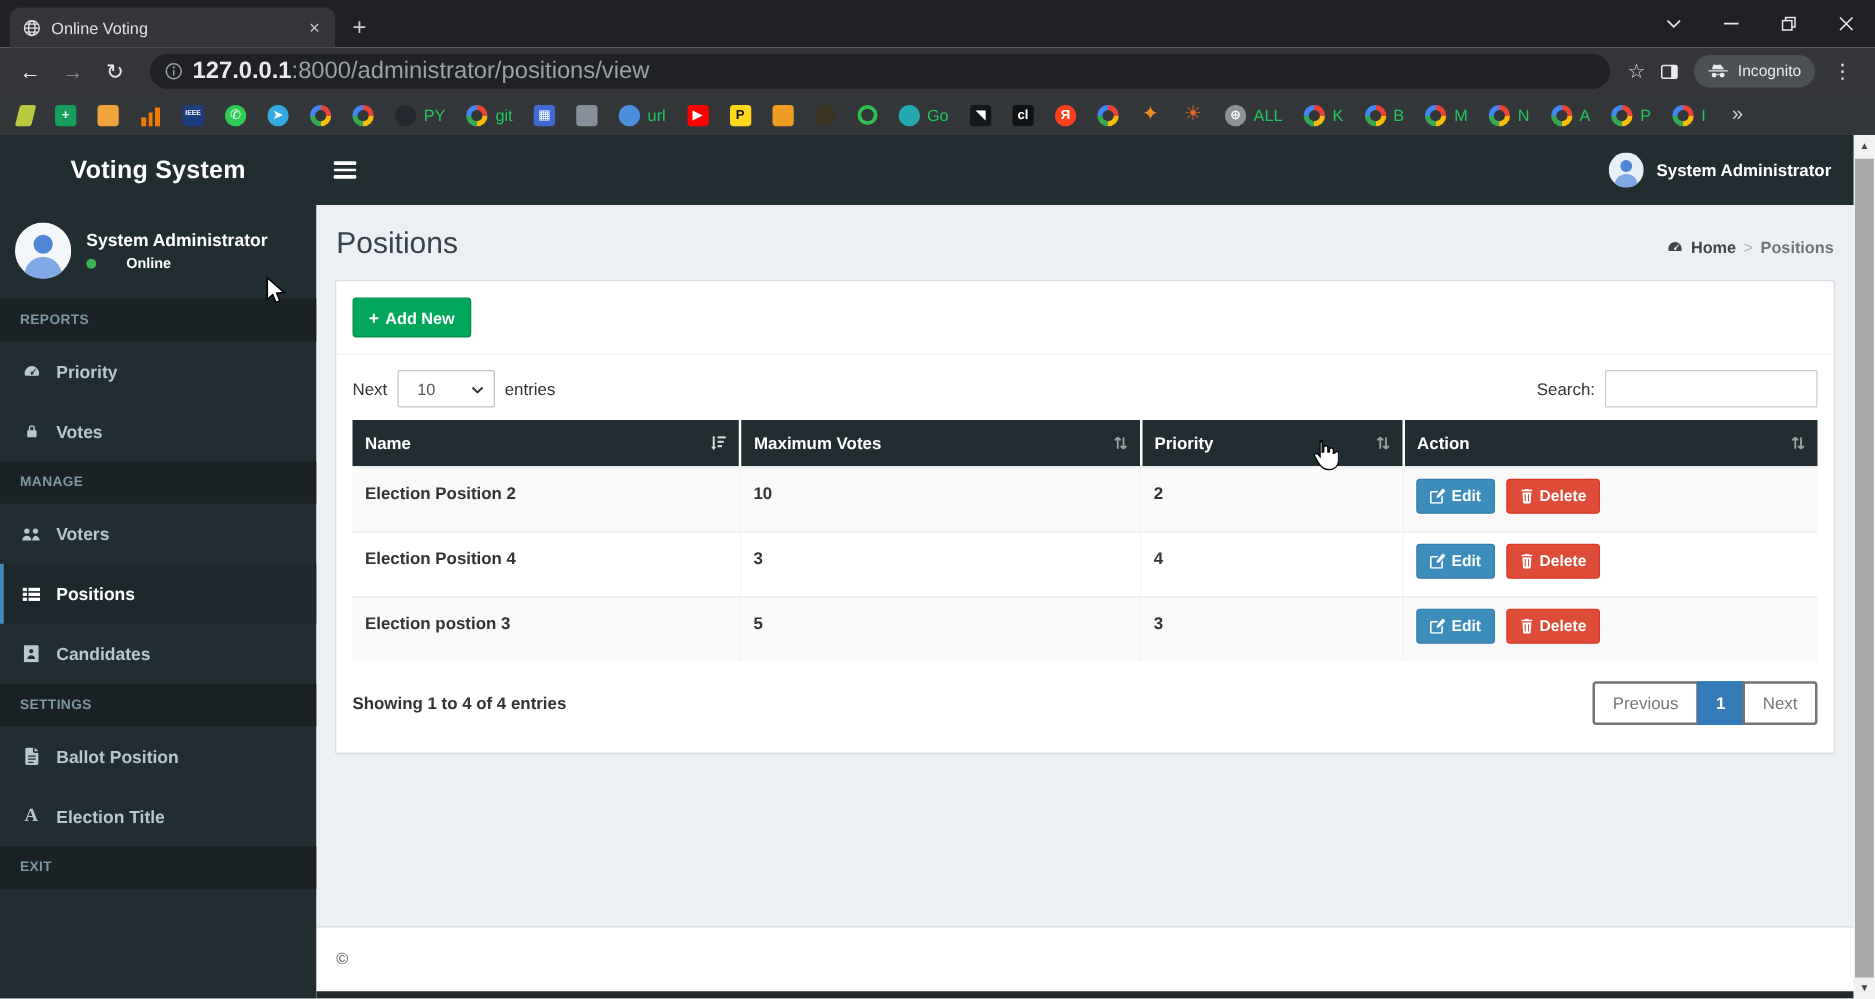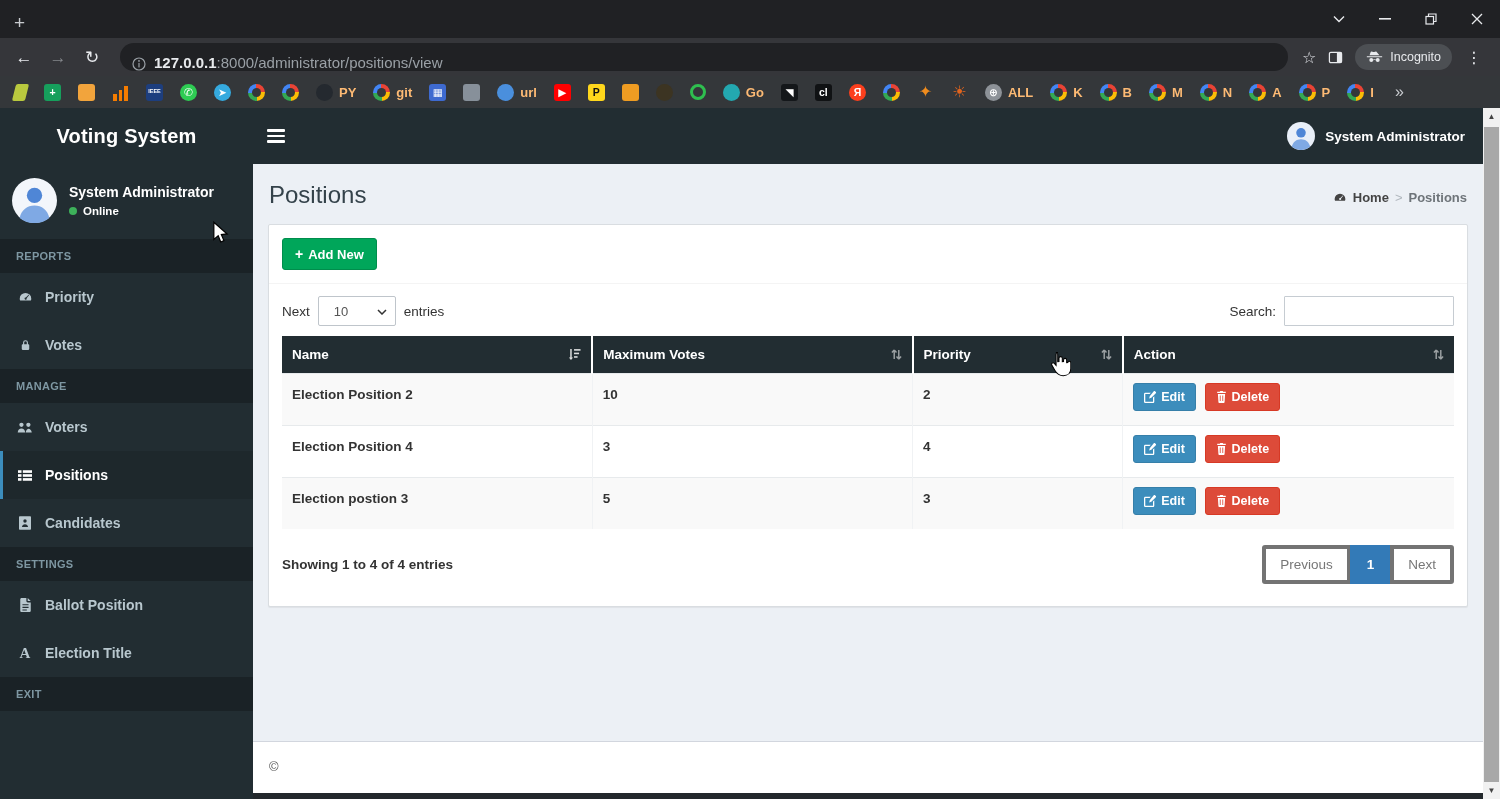--- a/index.html
+++ b/index.html
@@ -12,58 +12,58 @@
   .tab{width:260px;height:32px;margin-left:8px;background:#35363a;border-radius:8px 8px 0 0;
        display:flex;align-items:center;padding:0 10px;color:#dfe1e5;font-size:13px;gap:8px}
   .tab-title{flex:1;white-space:nowrap;overflow:hidden}
   .tab-close{color:#bdc1c6;font-size:15px;line-height:1;padding:0 2px;cursor:default}
   .newtab{color:#c8cbcf;font-size:19px;margin:0 0 6px 14px;line-height:1}
   .wincontrols{margin-left:auto;display:flex;align-items:center;height:38px}
   .wincontrols>span{width:46px;height:38px;display:inline-flex;align-items:center;justify-content:center}
   .toolbar{height:38px;background:#35363a;display:flex;align-items:center;padding:0 10px;gap:6px}
   .navbtn{width:28px;text-align:center;font-size:17px;color:#e8eaed;line-height:1}
   .navbtn.fwd{color:#85888c}
-  .urlbar{flex:1;height:28px;background:#202124;border-radius:14px;display:flex;align-items:flex-end;
-          padding:0 12px;gap:8px;margin:0 8px;font-size:15px}
+  .urlbar{flex:1;height:28px;background:#202124;border-radius:14px;display:flex;align-items:center;
+          padding:0 12px;gap:8px;margin:0 8px;font-size:19px}
   .url-host{color:#e8eaed;font-weight:700}
   .url-rest{color:#9aa0a6}
   .staricon{color:#dadce0;font-size:16px}
   .incog{display:flex;align-items:center;gap:7px;background:#4c4f53;border-radius:14px;height:26px;
          padding:0 11px;color:#e8eaed;font-size:12.5px}
   .menudots{color:#e8eaed;font-size:16px;padding:0 8px}
   .bookmarks{height:32px;background:#34373a;display:flex;align-items:center;padding:0 14px;overflow:hidden}
   .bm{display:inline-flex;align-items:center;gap:6px;margin-right:17px;flex:none}
   .bm-ic{width:17px;height:17px;display:inline-flex;align-items:center;justify-content:center;
          font-size:10.5px;font-weight:700;color:#fff;border-radius:3px;line-height:1}
   .bm-ic.circle{border-radius:50%}
   .bm-ic.slant{transform:skewX(-14deg);border-radius:2px;width:13px}
   .bm-ic.ring{border:3px solid;border-radius:50%;width:16px;height:16px;background:transparent!important}
   .bm-ic.mark{background:transparent!important;font-size:16px;font-weight:400}
   .bm-ic.bars{background:transparent!important;align-items:flex-end;gap:2px}
   .bm-ic.bars i{display:block;width:3.5px;background:currentColor}
   .bm-ic.bars i:nth-child(1){height:7px}.bm-ic.bars i:nth-child(2){height:11px}.bm-ic.bars i:nth-child(3){height:15px}
   .bm-ic.g{border-radius:50%;background:conic-gradient(#ea4335 0 25%,#fbbc05 25% 50%,#34a853 50% 75%,#4285f4 75%);position:relative}
   .bm-ic.g::after{content:"";position:absolute;inset:4px;background:#34373a;border-radius:50%}
   .bm-ic.ieee{font-size:5.5px;letter-spacing:0}
-  .bm-label{color:#fdba74;font-size:13px;font-weight:700}
+  .bm-label{color:#22c55e;font-size:13px;font-weight:400}
 
   
   .navbar{position:absolute;left:0;top:108px;width:1483px;height:56px;background:#222d32;z-index:2}
   .brand{position:absolute;left:0;top:0;width:253px;height:56px;display:flex;align-items:center;
          justify-content:center;color:#fff;font-size:20px;font-weight:700;letter-spacing:.2px}
   .hamburger{position:absolute;left:267px;top:21px;width:18px;display:flex;flex-direction:column;gap:3px}
   .hamburger i{display:block;height:2.5px;background:#fff;border-radius:1px}
   .nav-user{position:absolute;right:18px;top:14px;display:flex;align-items:center;gap:10px;color:#fff;
             font-weight:700;font-size:13.5px}
 
   
   .sidebar{position:absolute;left:0;top:164px;bottom:0;width:253px;background:#222d32;z-index:2}
   .user-panel{display:flex;align-items:center;gap:12px;padding:14px 12px 16px}
   .up-name{color:#fff;font-weight:700;font-size:14px}
-  .up-status{color:#fff;font-size:11.5px;margin-top:5px;display:flex;align-items:center;gap:6px;font-weight:700}
+  .up-status{color:#fff;font-size:11.5px;margin-top:5px;display:flex;align-items:center;gap:24px;font-weight:700}
   .dot{width:8px;height:8px;border-radius:50%;background:#3db15a;display:inline-block}
   .sec-label{background:#1a2226;color:#7e97a2;font-size:11px;font-weight:700;padding:11px 16px;letter-spacing:.3px}
   .sitem{display:flex;align-items:center;gap:11px;padding:0 16px;height:48px;color:#b8c7ce;font-weight:700;font-size:14px}
   .sitem .ic{width:18px;display:inline-flex;justify-content:center;color:#b8c7ce}
   .sitem.active{background:#1e282c;color:#fff;border-left:3px solid #3c8dbc;padding-left:13px}
   .sitem.active .ic{color:#fff}
   .aicon{font-family:"Liberation Serif",serif;font-weight:700;font-size:15px;line-height:1}
 
   
   .content{position:absolute;left:253px;top:164px;right:17px;bottom:0;background:#ecf0f5;overflow:hidden}
@@ -96,21 +96,21 @@
   .col-name{width:310px}.col-max{width:320px}.col-pri{width:210px}.col-act{width:331px}
   .sel{background:#3196ff;color:#fff;padding:0 2px}
   .btn{display:inline-flex;align-items:center;gap:5px;padding:6px 10px;border-radius:3px;color:#fff;
        font-size:12.5px;font-weight:700;border:1px solid transparent}
   .btn.edit{background:#3c8dbc;border-color:#367fa9}
   .btn.del{background:#dd4b39;border-color:#d73925;margin-left:5px}
 
   .tfoot{display:flex;justify-content:space-between;align-items:center;padding:16px 13px 22px}
   .summary{font-weight:700;color:#333}
   .pager{display:flex;list-style:none}
-  .pager span{display:inline-block;padding:8px 14px;border:4px solid #737373;margin-left:-1px;color:#777;
+  .pager span{display:inline-block;padding:8px 14px;border:2px solid #737373;margin-left:-1px;color:#777;
               background:#fff;font-size:13.5px}
   .pager span:first-child{border-radius:3px 0 0 3px}
   .pager span:last-child{border-radius:0 3px 3px 0}
   .pager span.active{background:#337ab7;border-color:#337ab7;color:#fff;font-weight:700;padding:8px 13px}
 
   .main-footer{position:absolute;left:0;right:0;bottom:6px;height:52px;background:#fff;
                border-top:1px solid #d2d6de;padding:17px 16px;color:#555;font-size:13px}
   .dark-strip{position:absolute;left:0;right:0;bottom:0;height:6px;background:#23282c}
 
   
@@ -120,20 +120,31 @@
   .sb-down{position:absolute;bottom:0;left:0;right:0}
 
   .cursor{position:absolute;z-index:9;pointer-events:none}
 </style>
 <title>Online Voting</title></head>
 <body>
 
 <div class="screen">
 
   <div class="tabstrip">
+    <div class="tab">
+      <span style="display:inline-flex">
+        <svg width="15" height="15" viewBox="0 0 16 16" fill="none" stroke="#dfe1e5" stroke-width="1.2">
+            <circle cx="8" cy="8" r="6.3"></circle>
+            <ellipse cx="8" cy="8" rx="2.8" ry="6.3"></ellipse>
+            <path d="M1.7 8h12.6M2.6 4.6h10.8M2.6 11.4h10.8"></path>
+          </svg>
+      </span>
+      <span class="tab-title">Online Voting</span>
+      <span class="tab-close">×</span>
+    </div>
     <span class="newtab">+</span>
     <div class="wincontrols">
       <span>
           <svg width="12" height="8" viewBox="0 0 12 8" fill="none" stroke="#e8eaed" stroke-width="1.4">
             <path d="M1 1.5 6 6.5 11 1.5"></path>
           </svg>
         </span>
       <span>
           <svg width="12" height="2" viewBox="0 0 12 2">
             <rect width="12" height="1.6" fill="#e8eaed"></rect>

